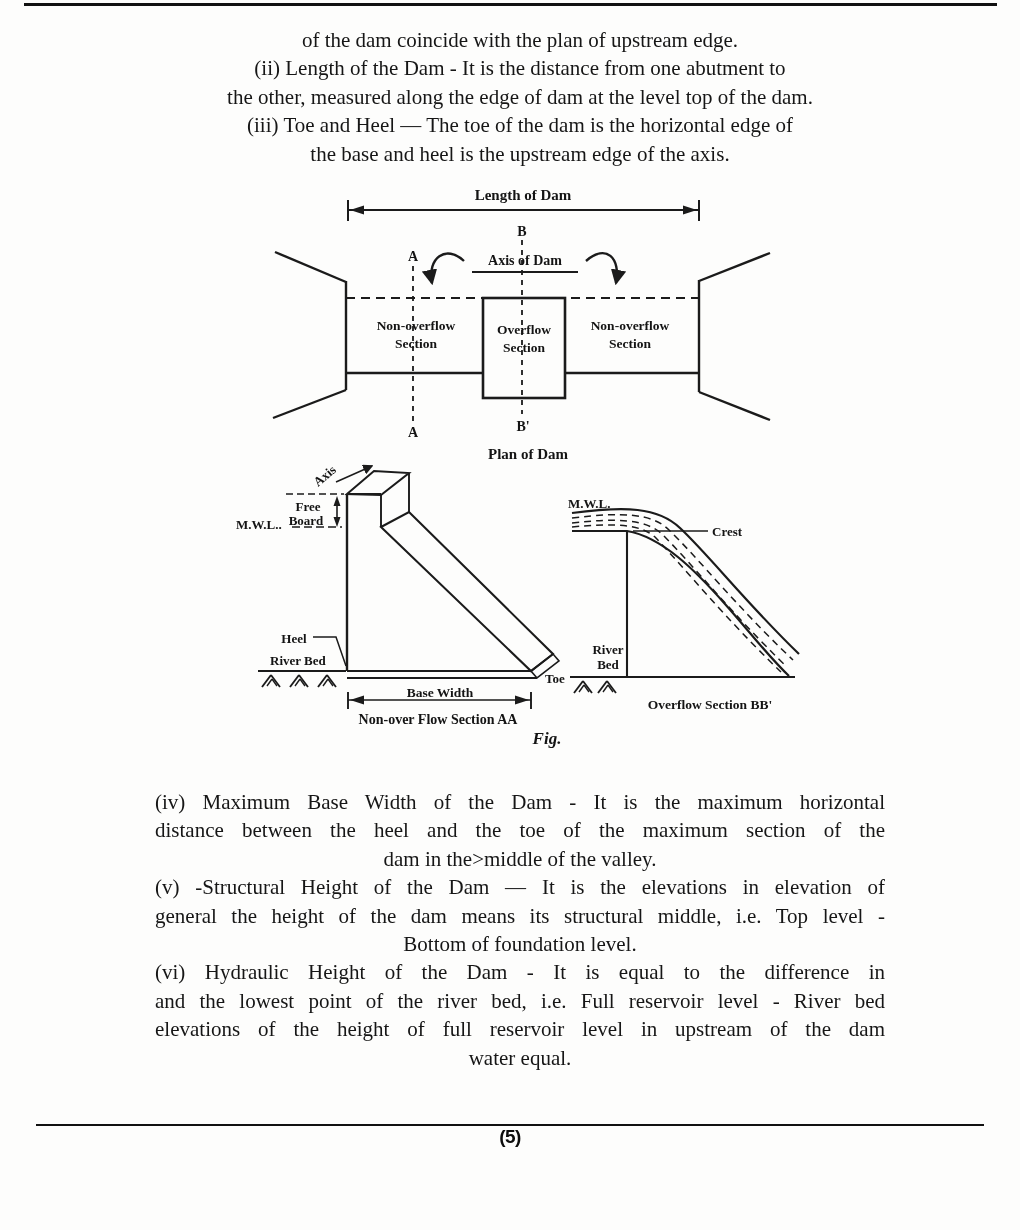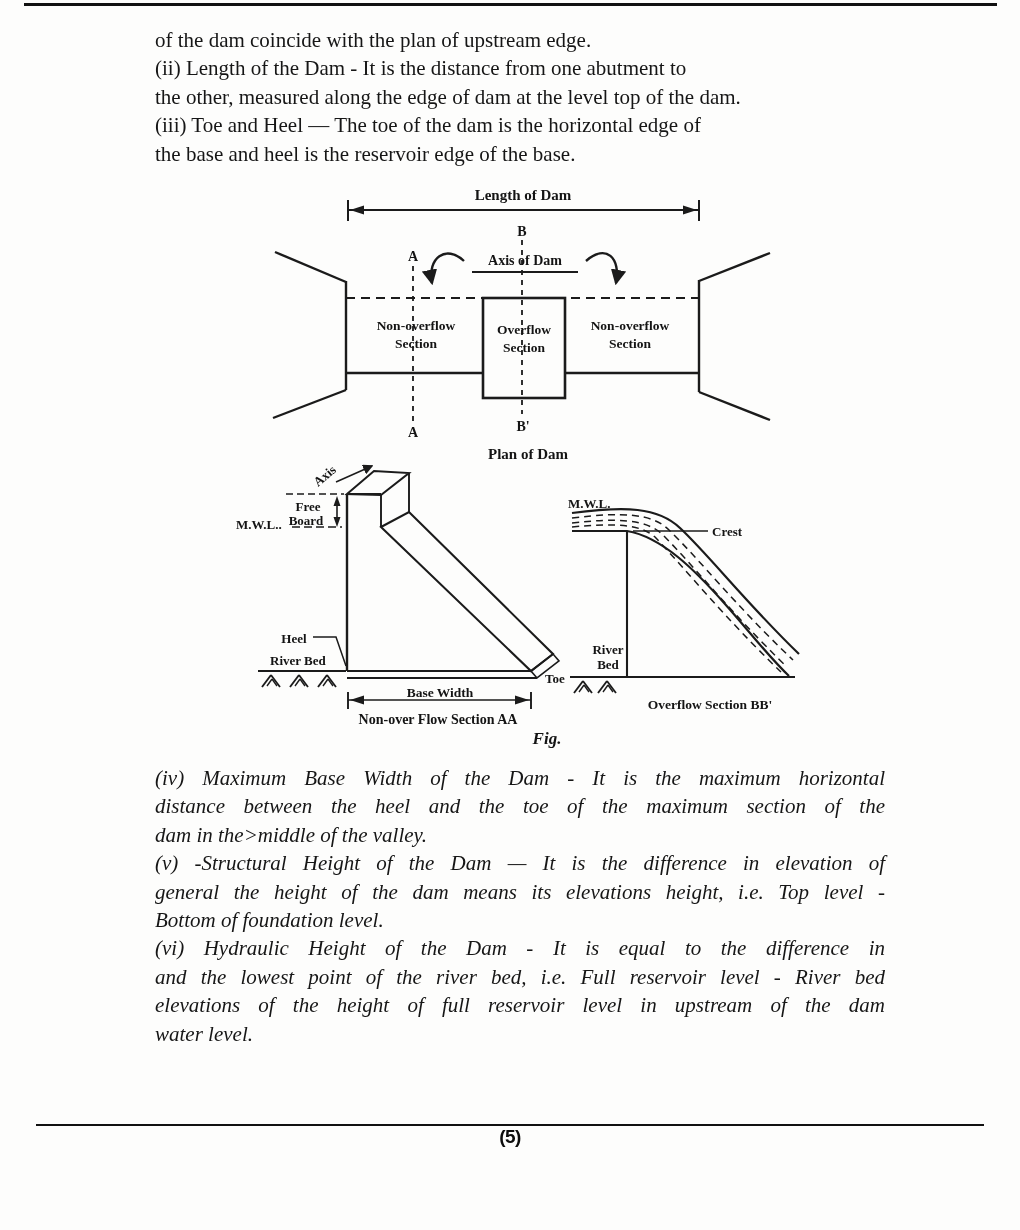--- a/index.html
+++ b/index.html
@@ -7,22 +7,22 @@
     width:1020px;height:1230px;position:relative;
     background:#fdfdfc;overflow:hidden;
     font-family:"Liberation Serif","DejaVu Serif",serif;
     color:#161616;
   }
   .rule{position:absolute;background:#111;}
   #top-rule{left:24px;top:3px;width:973px;height:3px;}
   #bottom-rule{left:36px;top:1124px;width:948px;height:2px;}
   .textblock{position:absolute;left:155px;width:730px;font-size:21px;line-height:28.4px;}
   #top-text{top:26px;}
-  #bottom-text{top:764px;font-style:italic;}
-  .line{white-space:nowrap;}
+  #bottom-text{top:788px;}
+  .line{white-space:nowrap;text-align:center;}
   .jl{white-space:normal;text-align:justify;text-align-last:justify;}
   #page-num{
     position:absolute;left:0;top:1126px;width:1020px;text-align:center;
     font-family:"Liberation Sans","DejaVu Sans",sans-serif;
     font-weight:700;font-size:19px;letter-spacing:-0.5px;color:#0d0d0d;
   }
   #fig-svg{position:absolute;left:0;top:0;}
   #fig-svg path,#fig-svg line,#fig-svg rect{fill:none;stroke:#1b1b1b;}
   #fig-svg text{fill:#141414;font-family:"Liberation Serif","DejaVu Serif",serif;font-weight:700;}
   .t13{font-size:13px;}
@@ -35,21 +35,21 @@
 </head>
 <body>
 
 <div id="top-rule" class="rule"></div>
 
 <div id="top-text" class="textblock">
   <div class="line">of the dam coincide with the plan of upstream edge.</div>
   <div class="line">(ii) Length of the Dam - It is the distance from one abutment to</div>
   <div class="line">the other, measured along the edge of dam at the level top of the dam.</div>
   <div class="line">(iii) Toe and Heel — The toe of the dam is the horizontal edge of</div>
-  <div class="line">the base and heel is the reservoir edge of the base.</div>
+  <div class="line">the base and heel is the upstream edge of the axis.</div>
 </div>
 
 <svg id="fig-svg" width="1020" height="1230" viewBox="0 0 1020 1230" aria-label="dam figure">
   <defs>
     <marker id="arw" viewBox="0 0 10 10" refX="8.5" refY="5" markerWidth="6.5" markerHeight="6.5" orient="auto">
       <path d="M0,0 L10,5 L0,10 Z" style="fill:#1b1b1b;stroke:none"></path>
     </marker>
     <g id="hatchU">
       <path d="M0,13 L9,1" stroke-width="1.8"></path>
       <path d="M9,1 L18,13" stroke-width="1.8"></path>
@@ -166,23 +166,23 @@
     <text class="t13 mid" x="608" y="654">River</text>
     <text class="t13 mid" x="608" y="669">Bed</text>
     <text class="t135 mid" x="710" y="709">Overflow Section BB'</text>
   </g>
 </svg>
 
 <div id="bottom-text" class="textblock">
   <div class="line jl">(iv) Maximum Base Width of the Dam - It is the maximum horizontal</div>
   <div class="line jl">distance between the heel and the toe of the maximum section of the</div>
   <div class="line">dam in the&gt;middle of the valley.</div>
-  <div class="line jl">(v) -Structural Height of the Dam — It is the difference in elevation of</div>
-  <div class="line jl">general the height of the dam means its elevations height, i.e. Top level -</div>
+  <div class="line jl">(v) -Structural Height of the Dam — It is the elevations in elevation of</div>
+  <div class="line jl">general the height of the dam means its structural middle, i.e. Top level -</div>
   <div class="line">Bottom of foundation level.</div>
   <div class="line jl">(vi) Hydraulic Height of the Dam - It is equal to the difference in</div>
   <div class="line jl">and the lowest point of the river bed, i.e. Full reservoir level - River bed</div>
   <div class="line jl">elevations of the height of full reservoir level in upstream of the dam</div>
-  <div class="line">water level.</div>
+  <div class="line">water equal.</div>
 </div>
 
 <div id="bottom-rule" class="rule"></div>
 <div id="page-num">(5)</div>
 
 </body></html>

